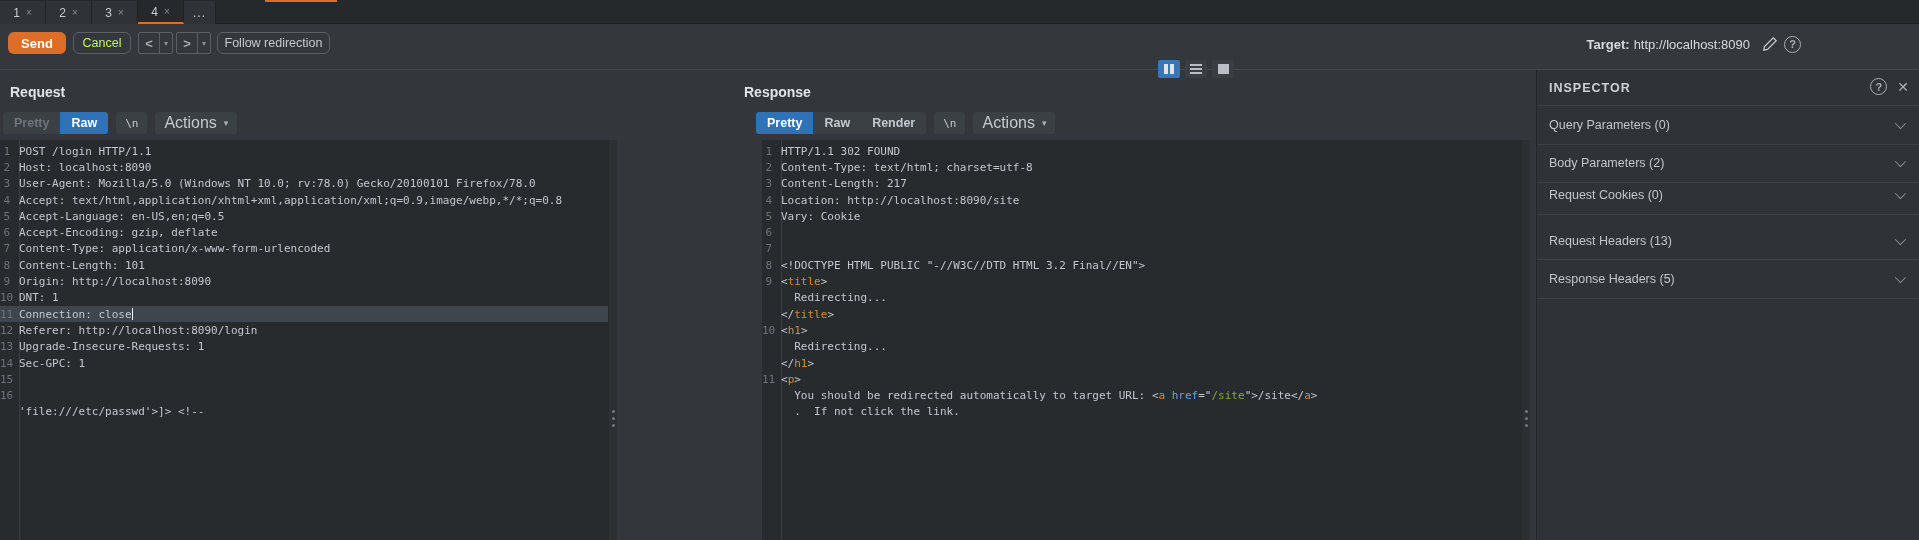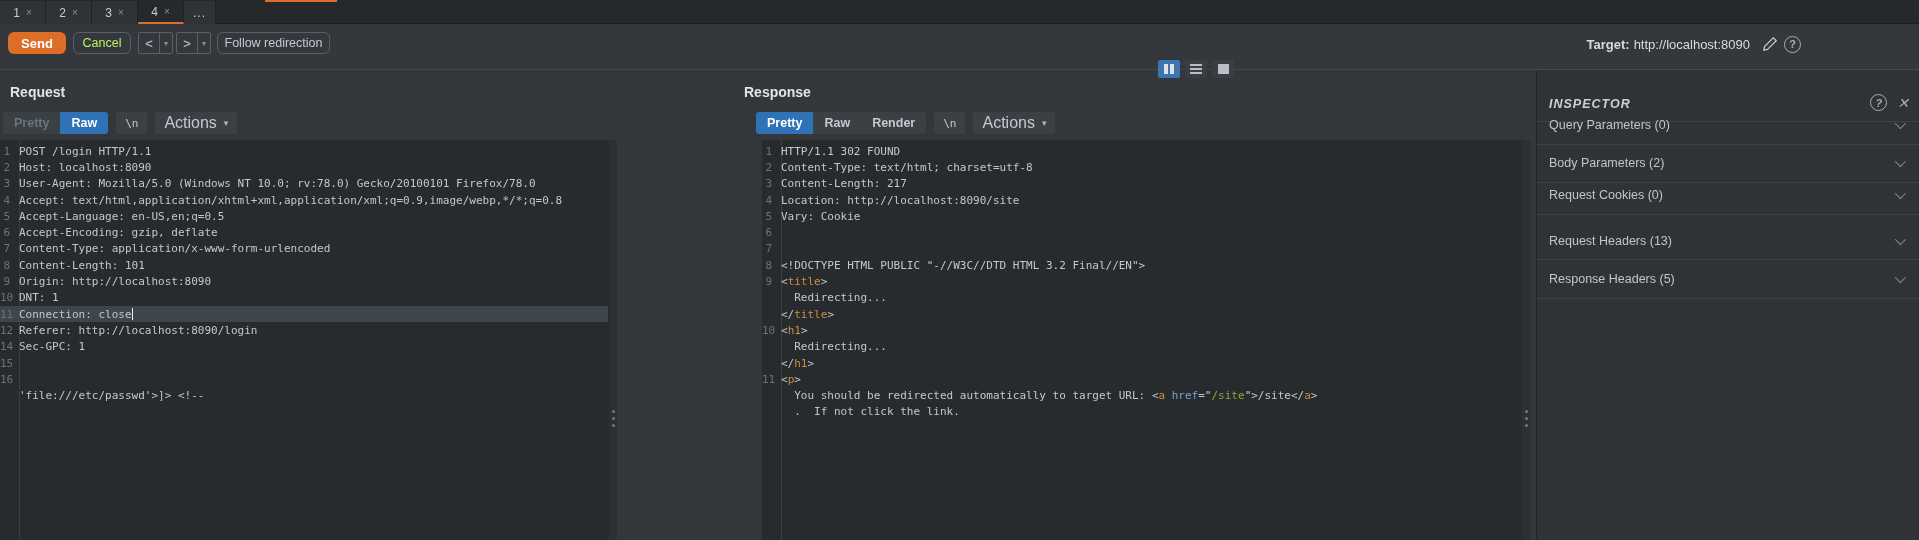--- a/index.html
+++ b/index.html
@@ -69,21 +69,21 @@
   .tk-tg { color:#cd8d41;text-align:right; }
   .tk-at { color:#71a1d8; }
   .tk-sel { background:#343b83; color:#b6bd49; }
   .cursor { display:inline-block; width:1px; height:12px; background:#eceef0; vertical-align:-2px; }
   .scrolltrack { position:absolute; right:0; top:0; bottom:0; width:8px; background:#2d3033; }
   .grip { position:absolute; right:2px; top:270px; display:flex; flex-direction:column; gap:4px; }
   .grip i { width:3px; height:3px; border-radius:50%; background:#71787e; }
 
   
   .inspector { position:absolute; left:1536px; top:70px; width:383px; bottom:0; background:#2f3337; border-left:1px solid #24272a; }
-  .insp-head { position:absolute; left:0; right:0; top:16px; height:36px; border-bottom:1px solid #3d4246; display:flex; align-items:center;font-style:italic; }
+  .insp-head { position:absolute; left:0; right:0; top:0; height:36px; border-bottom:1px solid #3d4246; display:flex; align-items:center; }
   .insp-title { margin-left:12px; font-size:12.5px; font-weight:bold; letter-spacing:1px; color:#ccd1d6; }
   .insp-icons { position:absolute; right:10px; top:8px; display:flex; align-items:center; gap:10px; }
   .insp-close { color:#aab0b6; font-size:14px; cursor:pointer; }
   .insp-row { position:absolute; left:0; right:0; height:38.6px; border-bottom:1px solid #3d4246; display:flex; align-items:center; cursor:pointer; }
   .insp-row .lbl { margin-left:12px; font-size:12.5px; color:#c0c6cc; }
   .chev { position:absolute; right:16px; width:8px; height:8px; border-right:1.5px solid #878e94; border-bottom:1.5px solid #878e94; transform:rotate(45deg) translateY(-2px); }
 </style>
 </head>
 <body>
 
@@ -191,20 +191,24 @@
           <span class="num">10</span>
           <span class="code"><span class="tk-p">DNT: 1</span></span>
         </div>
         <div class="code-row hl">
           <span class="num">11</span>
           <span class="code"><span class="tk-p">Connection: close</span><span class="cursor"></span></span>
         </div>
         <div class="code-row">
           <span class="num">12</span>
           <span class="code"><span class="tk-p">Referer: http://localhost:8090/login</span></span>
+        </div>
+        <div class="code-row">
+          <span class="num">13</span>
+          <span class="code"><span class="tk-p">Upgrade-Insecure-Requests: 1</span></span>
         </div>
         <div class="code-row">
           <span class="num">14</span>
           <span class="code"><span class="tk-p">Sec-GPC: 1</span></span>
         </div>
         <div class="code-row">
           <span class="num">15</span>
           <span class="code"></span>
         </div>
         <div class="code-row">

